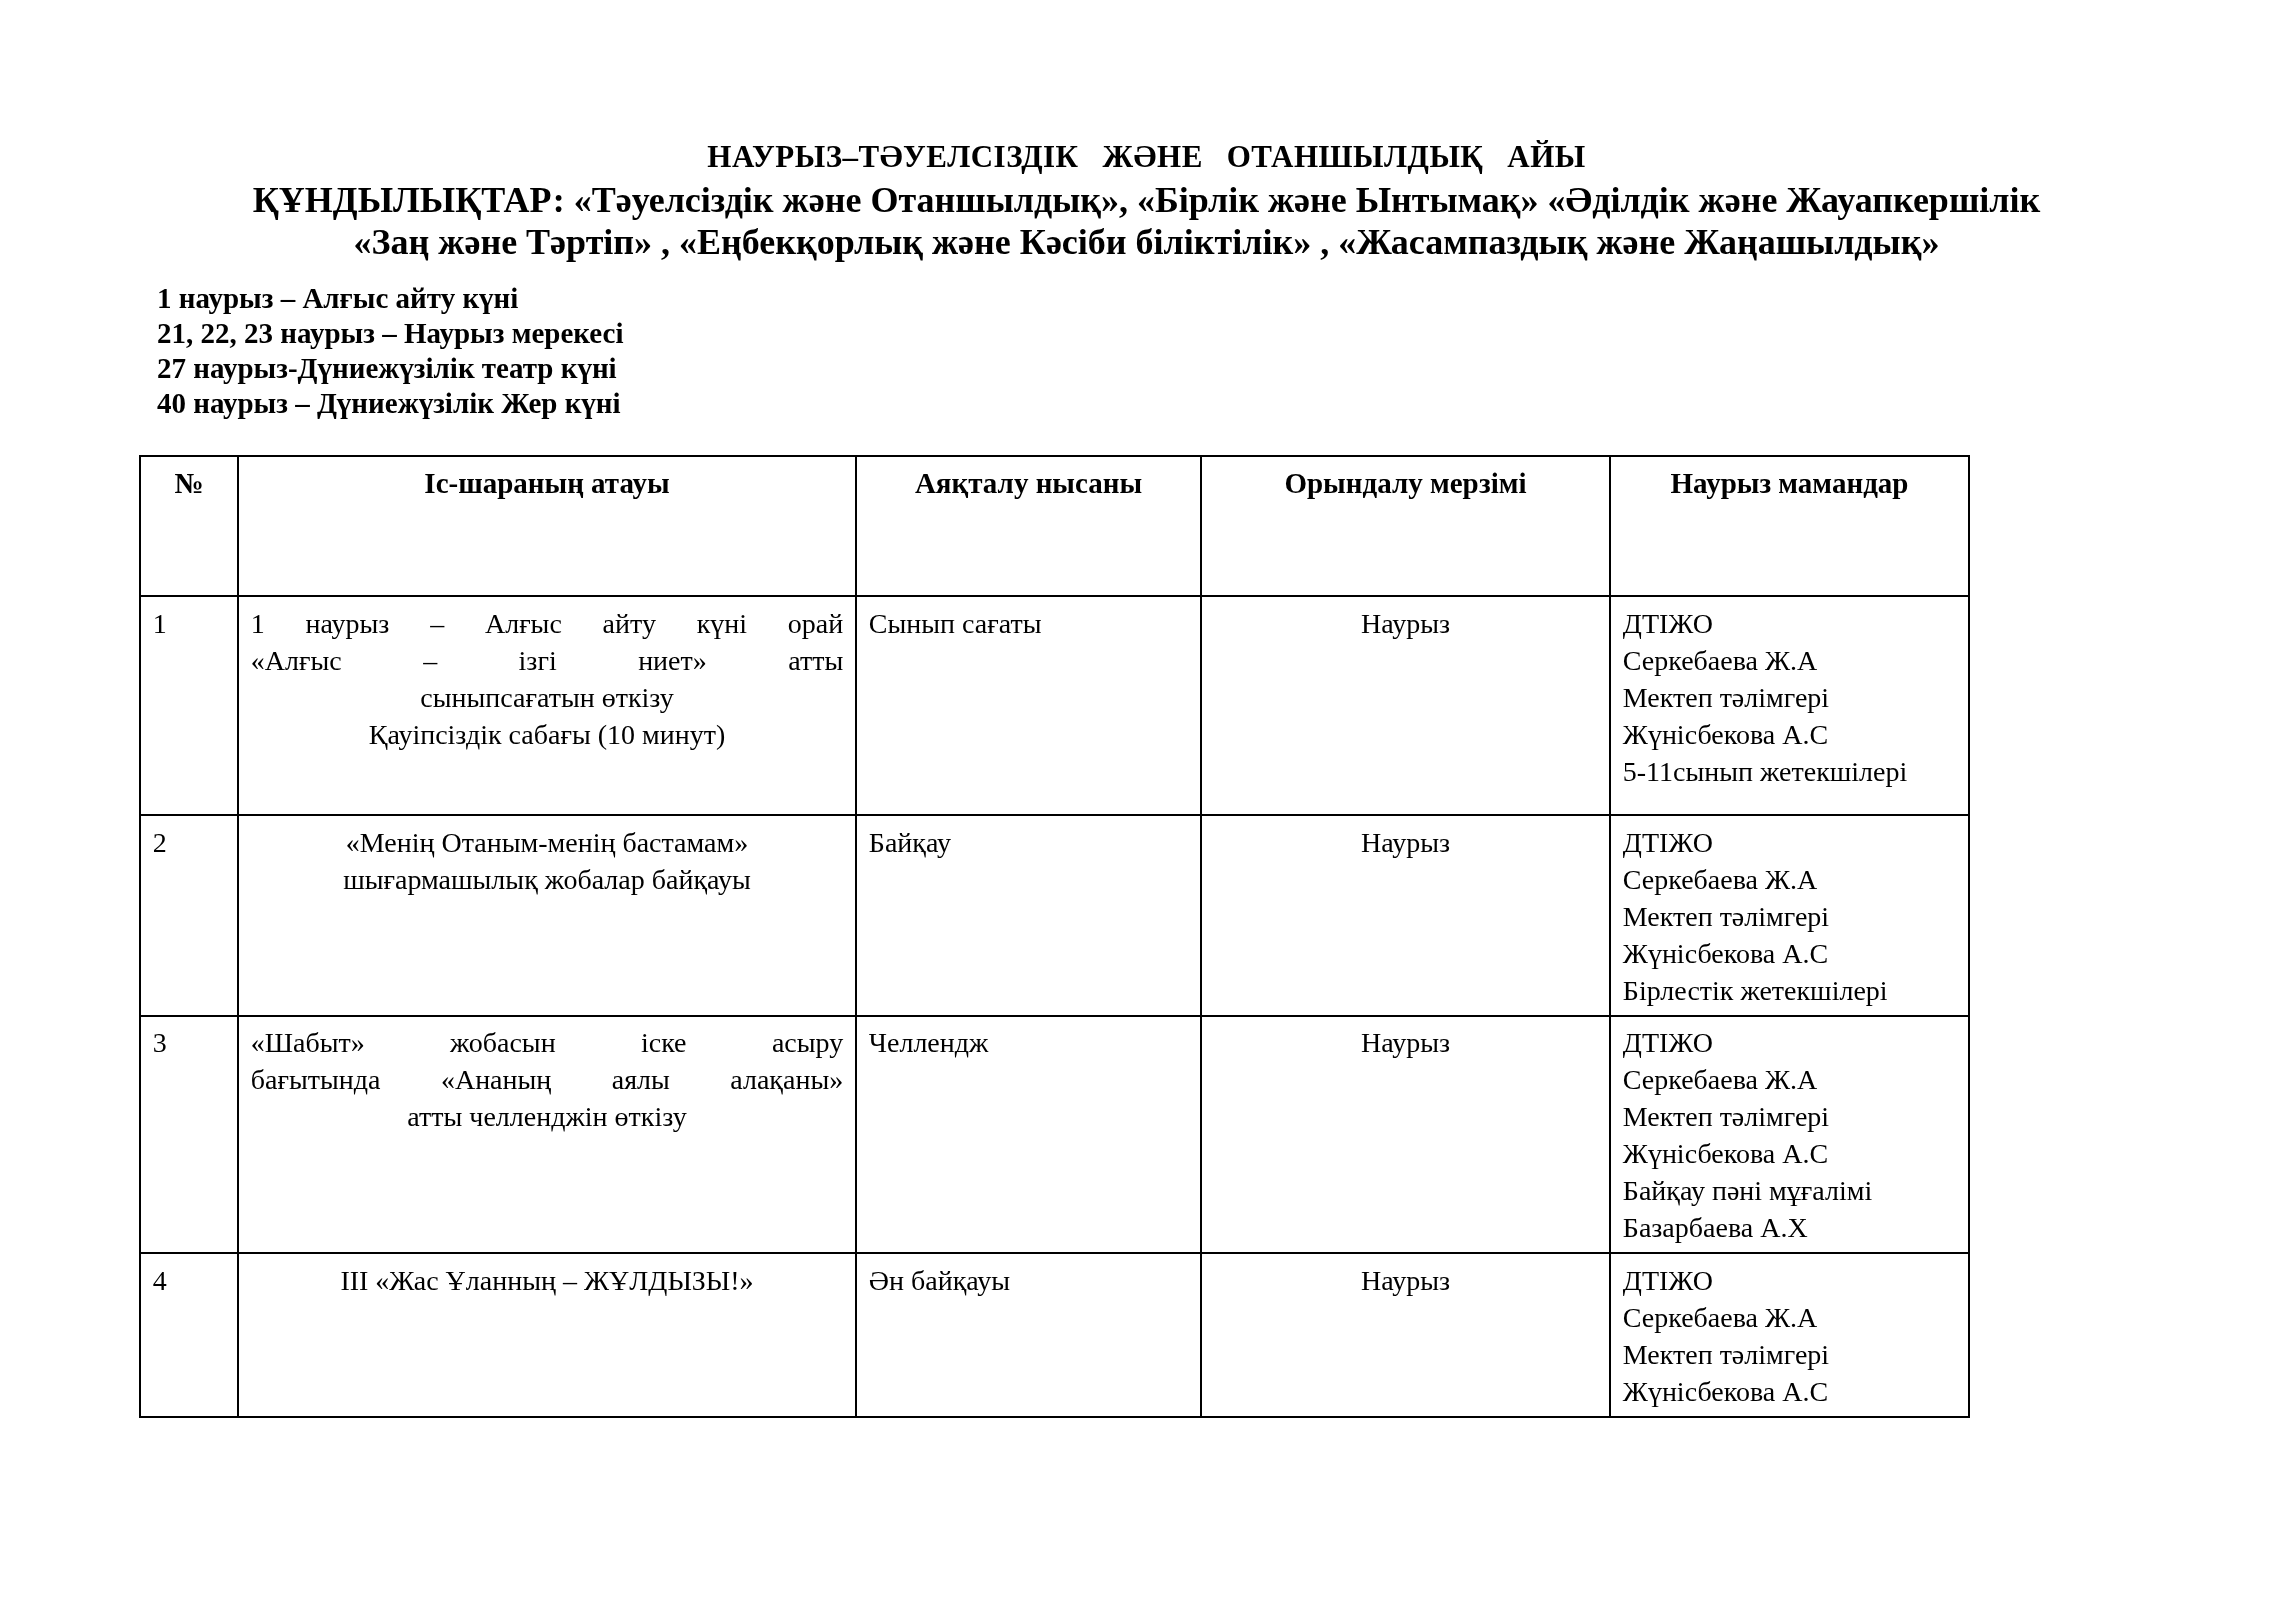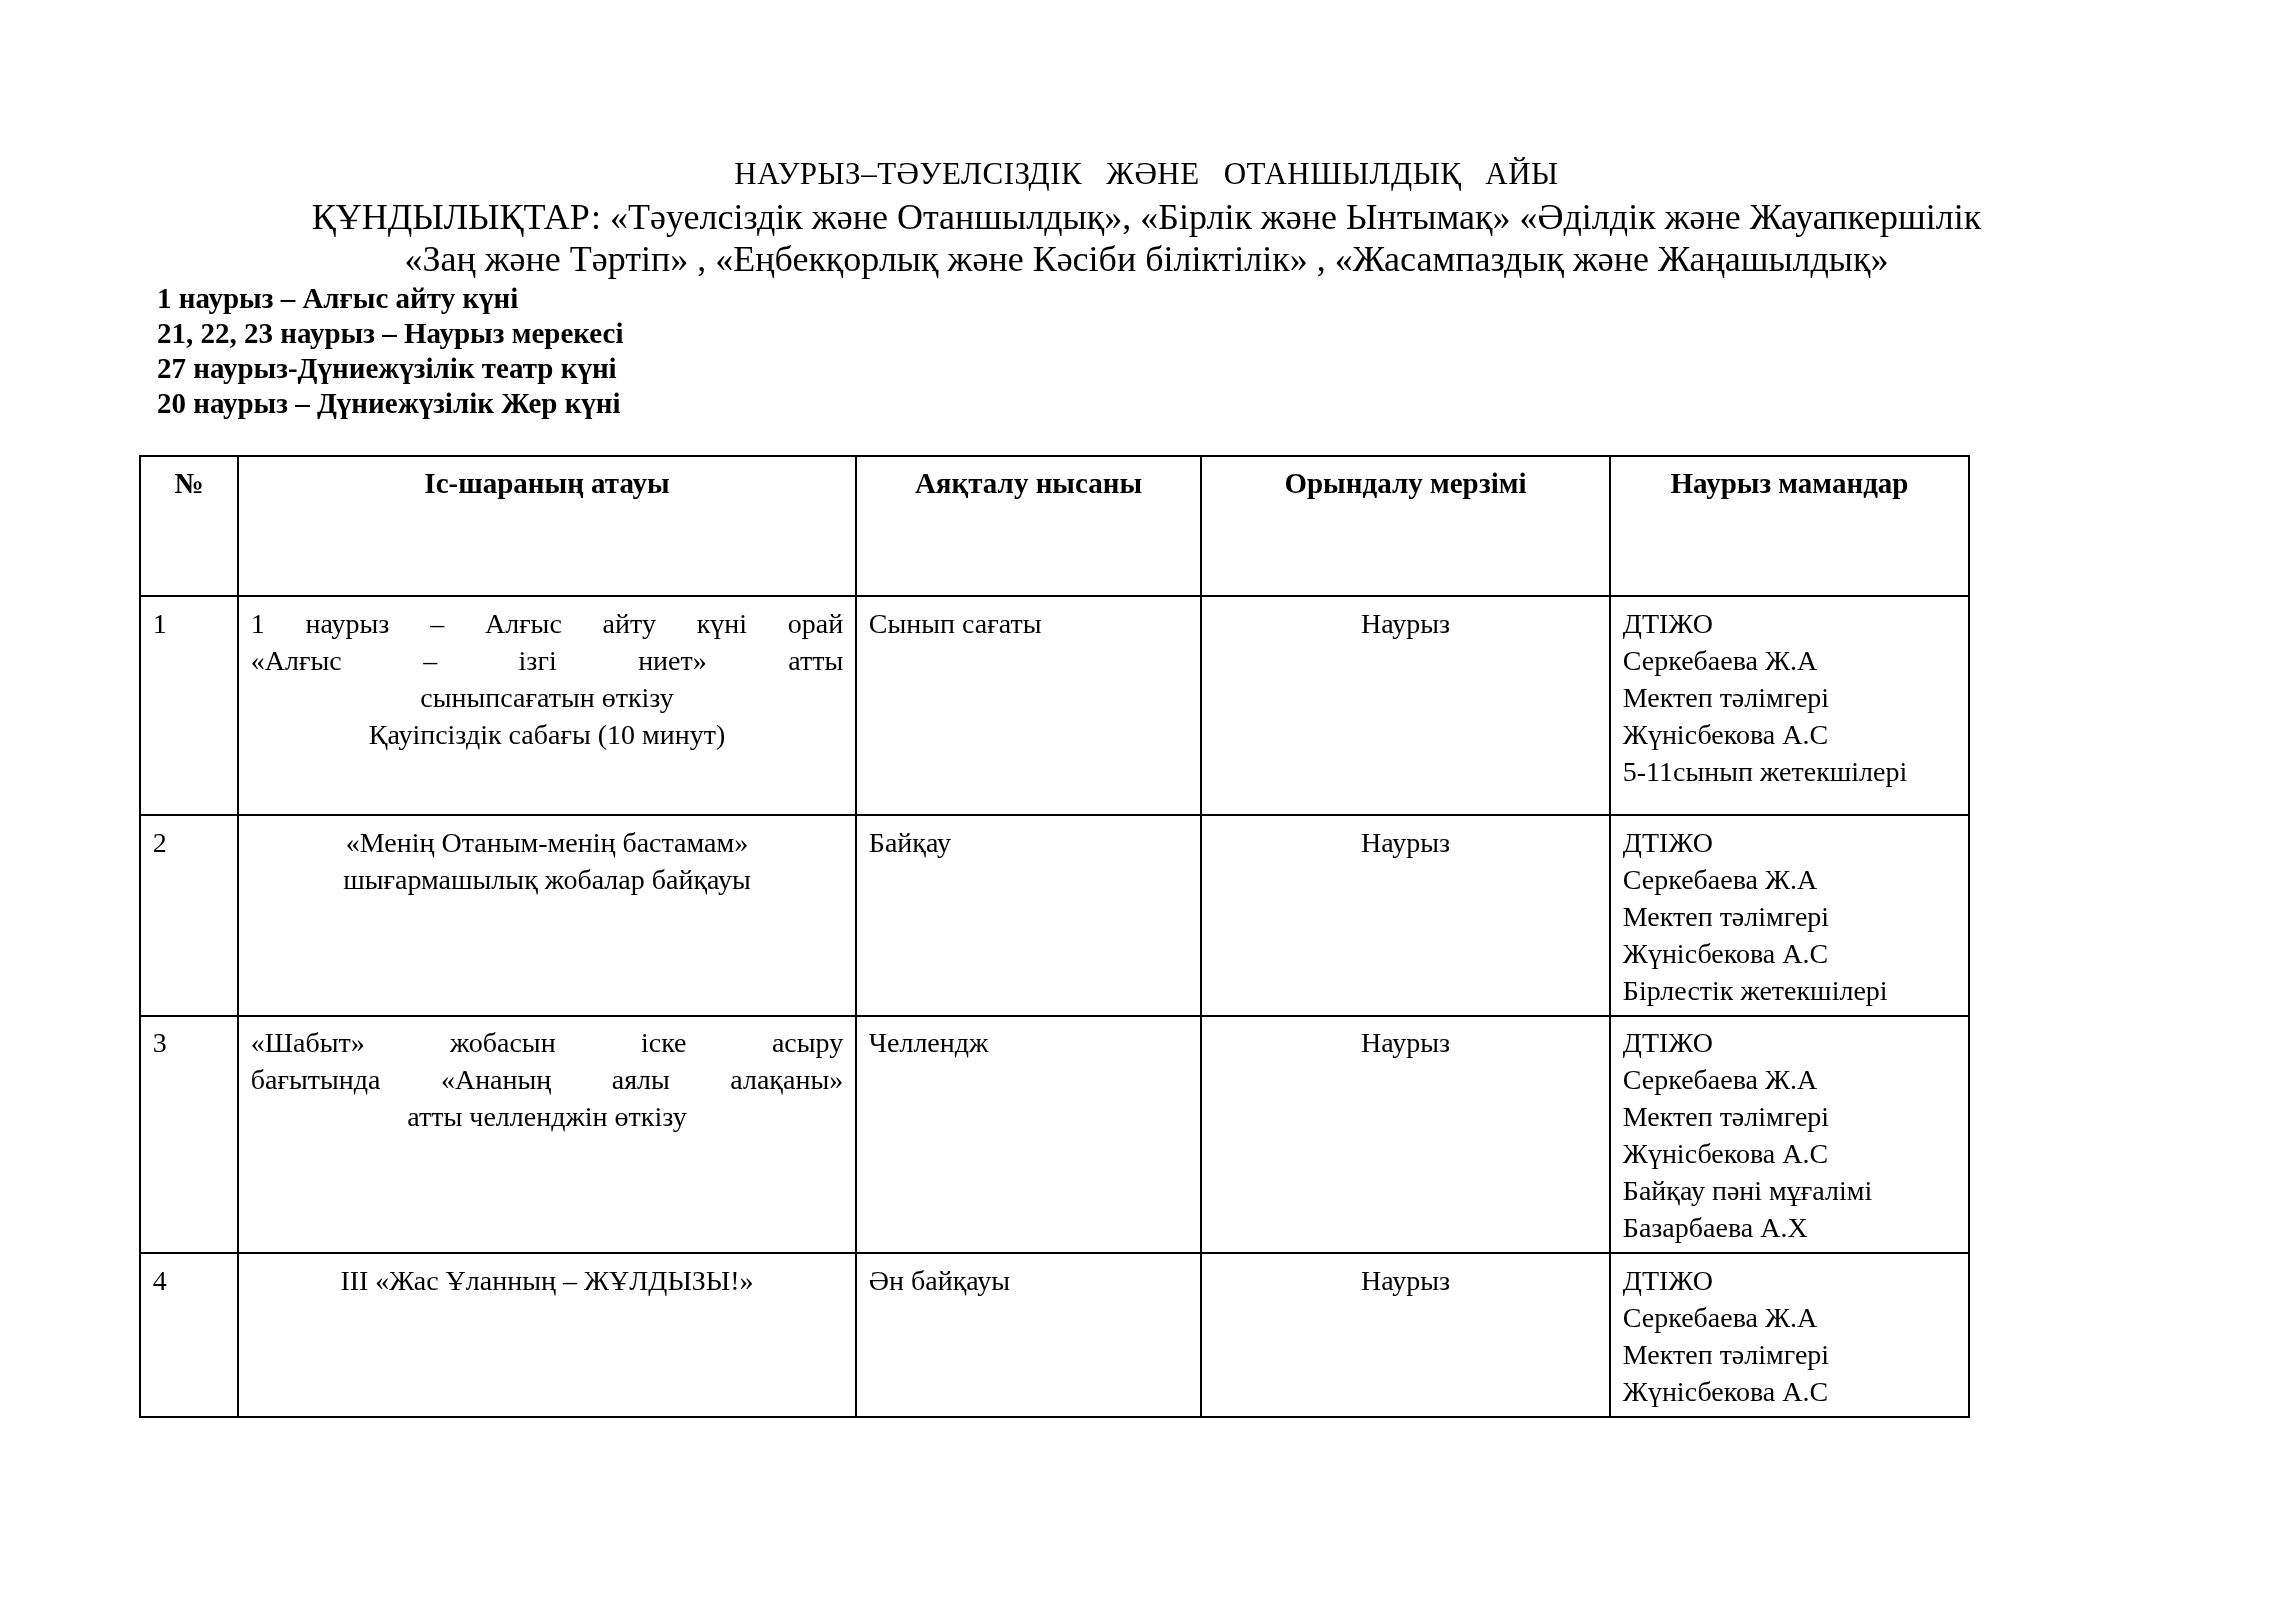--- a/index.html
+++ b/index.html
@@ -14,25 +14,25 @@
   }
   .doc-page {
     position: absolute;
     top: 0; left: 0;
     width: 2293px;
     height: 1621px;
     background: #ffffff;
   }
   .heading {
     position: absolute;
-    top: 152px;
+    top: 135px;
     left: 0;
     width: 100%;
     text-align: center;
-    font-weight: normal;
+    font-weight: bold;
   }
   .heading .line1 {
     font-size: 31px;
     line-height: 44px;
     word-spacing: 15.7px;
     letter-spacing: 0.5px;
   }
   .heading .line2, .heading .line3 {
     font-size: 36px;
     line-height: 42px;
@@ -95,21 +95,21 @@
   <div class="heading">
     <div class="line1">НАУРЫЗ–ТӘУЕЛСІЗДІК ЖӘНЕ ОТАНШЫЛДЫҚ АЙЫ</div>
     <div class="line2">ҚҰНДЫЛЫҚТАР: «Тәуелсіздік және Отаншылдық», «Бірлік және Ынтымақ» «Әділдік және Жауапкершілік</div>
     <div class="line3">«Заң және Тәртіп» , «Еңбекқорлық және Кәсіби біліктілік» , «Жасампаздық және Жаңашылдық»</div>
   </div>
 
   <div class="date-list">
     <div>1 наурыз – Алғыс айту күні</div>
     <div>21, 22, 23 наурыз – Наурыз мерекесі</div>
     <div>27 наурыз-Дүниежүзілік театр күні</div>
-    <div>20 наурыз – Дүниежүзілік Жер күні</div>
+    <div>40 наурыз – Дүниежүзілік Жер күні</div>
   </div>
 
   <div class="events-table-wrap">
     <table class="events">
       <colgroup>
         <col style="width:98px">
         <col style="width:618px">
         <col style="width:345px">
         <col style="width:409px">
         <col style="width:359px">

